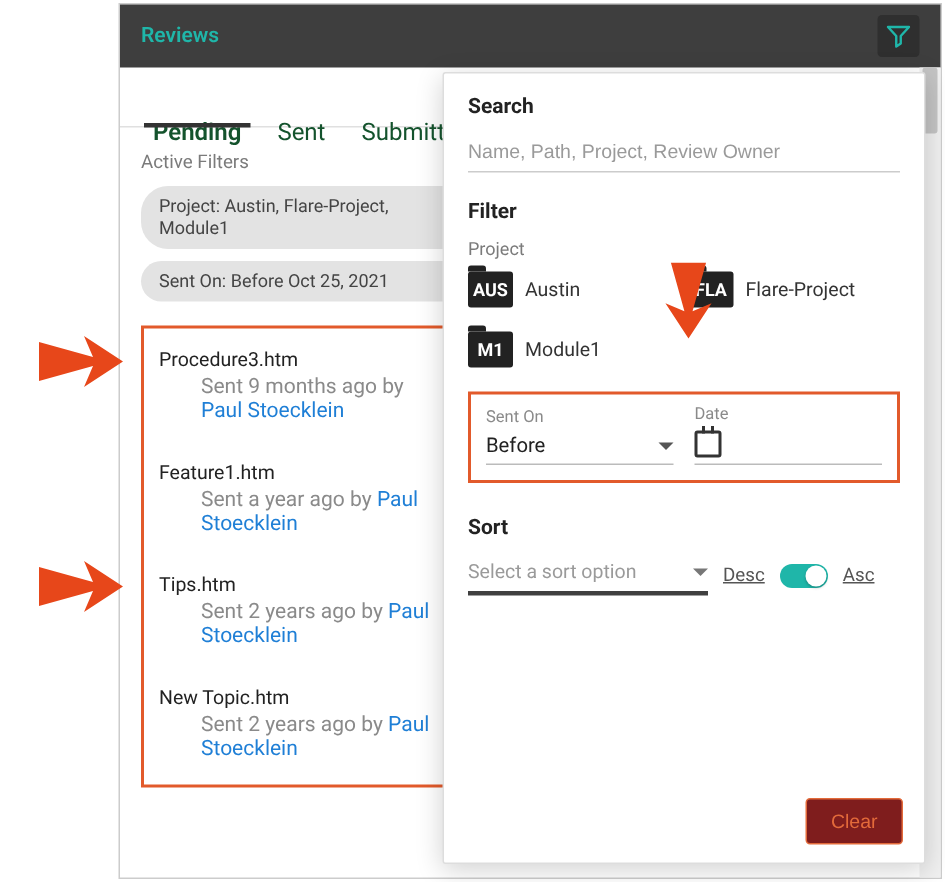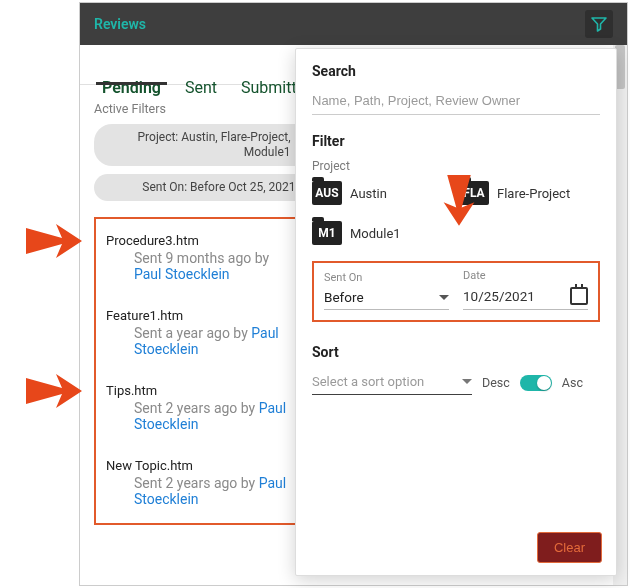--- a/index.html
+++ b/index.html
@@ -85,21 +85,21 @@
     display: inline-flex;
     align-items: center;
     background: #e3e3e3;
     border-radius: 18px;
     padding: 6px 10px 6px 12px;
     max-width: 220px;
     font-size: 12px;
     color: #444;
     line-height: 1.25;
   }
-  .pill .pill-text { flex: 1; text-align: right; }
+  .pill .pill-text { flex: 1; }
   .pill .pill-close {
     margin-left: 6px;
     color: #888;
     font-size: 14px;
     line-height: 1;
   }
   .file-list {
     margin-top: 16px;
     border: 2px solid #e25a2b;
     padding: 8px 10px 6px 10px;
@@ -260,26 +260,26 @@
     display: flex;
     align-items: center;
     gap: 10px;
     margin-top: 10px;
     font-size: 13px;
     color: #666;
   }
   .sort-select {
     display: flex; align-items: center; gap: 6px;
     color: #9a9a9a;
-    border-bottom: 1px solid #404040;
+    border-bottom: 3px solid #404040;
     padding: 4px 0 5px 0;
     flex: 0 0 160px;
     justify-content: space-between;
   }
-  .order-label { font-size: 12.5px; color:#555; }
+  .order-label { font-size: 12.5px; color:#555;text-decoration:underline; }
   .toggle {
     width: 32px;
     height: 16px;
     background: #1fb6a9;
     border-radius: 10px;
     position: relative;
     flex: none;
   }
   .toggle::after {
     content: "";
@@ -469,21 +469,20 @@
     <div class="field">
       <span class="field-label">Sent On</span>
       <div class="dd">
         <span>Before</span>
         <span class="caret"></span>
       </div>
     </div>
     <div class="field">
       <span class="field-label">Date</span>
       <div class="date-row">
-        <span style="flex:1;">10/25/2021</span>
         <span class="cal-icon"></span>
       </div>
     </div>
   </div>
 
   <div class="sort-block">
     <h4>Sort</h4>
     <div class="sort-row">
       <div class="sort-select">
         <span>Select a sort option</span>

